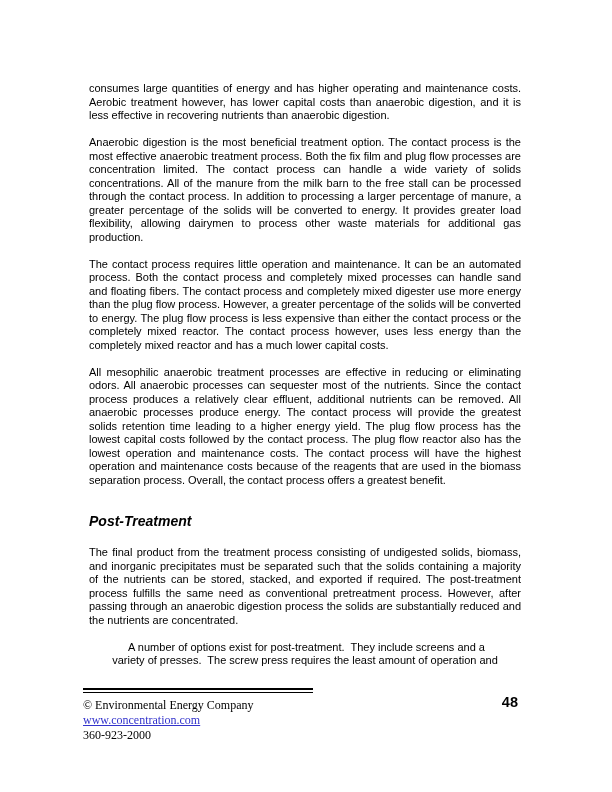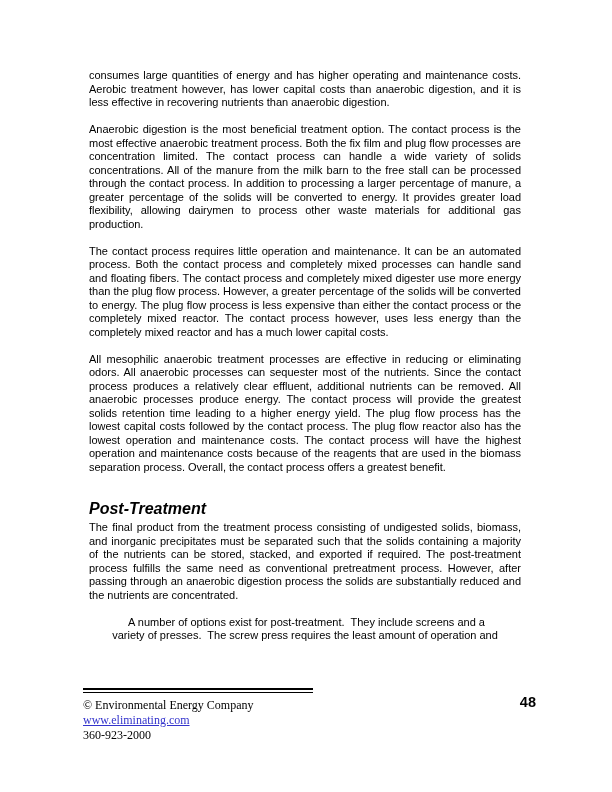--- a/index.html
+++ b/index.html
@@ -12,36 +12,36 @@
     width: 612px;
     height: 792px;
     background: #ffffff;
     overflow: hidden;
     font-family: "Liberation Sans", "DejaVu Sans", sans-serif;
     color: #000000;
   }
   .content {
     position: absolute;
     left: 89px;
-    top: 69px;
+    top: 82px;
     width: 432px;
   }
   .content p {
     margin: 0 0 13.5px 0;
     font-size: 11px;
     line-height: 13.5px;
     text-align: justify;
   }
   .content p.left {
     text-align: center;
     white-space: pre-wrap;
   }
   .content h2 {
-    margin: 26px 0 4px 0;
-    font-size: 16px;
+    margin: 26px 0 16px 0;
+    font-size: 14px;
     line-height: 17px;
     font-weight: bold;
     font-style: italic;
   }
   .footer {
     position: absolute;
     left: 83px;
     top: 688px;
     width: 432px;
     font-family: "Liberation Serif", "DejaVu Serif", serif;
@@ -54,21 +54,21 @@
     border-top: 2px solid #000000;
     border-bottom: 1px solid #000000;
     margin-bottom: 5px;
   }
   .footer a {
     text-decoration: underline;
     cursor: pointer;
   }
   .page-number {
     position: absolute;
-    right: 76px;
+    right: 94px;
     top: 694px;
     font-family: "Liberation Sans", "DejaVu Sans", sans-serif;
     font-size: 14.5px;
     font-weight: bold;
   }
 </style>
 </head>
 <body>
 
 <div class="page">
@@ -87,20 +87,20 @@
     <p>The final product from the treatment process consisting of undigested solids, biomass, and inorganic precipitates must be separated such that the solids containing a majority of the nutrients can be stored, stacked, and exported if required.  The post-treatment process fulfills the same need as conventional pretreatment process.  However, after passing through an anaerobic digestion process the solids are substantially reduced and the nutrients are concentrated.</p>
 
     <p class="left"> A number of options exist for post-treatment.  They include screens and a
 variety of presses.  The screw press requires the least amount of operation and</p>
   </div>
 
   <div class="footer">
     <div class="footer-rule"></div>
     <div>© Environmental Energy Company</div>
     <div>
-      <a href="#" style="color: rgb(51, 51, 204);">www.eliminating.com</a>
+      <a href="#" style="color: rgb(51, 51, 204);">www.concentration.com</a>
     </div>
     <div>360-923-2000</div>
   </div>
 
   <div class="page-number">48</div>
 
 </div>
 
 </body></html>

